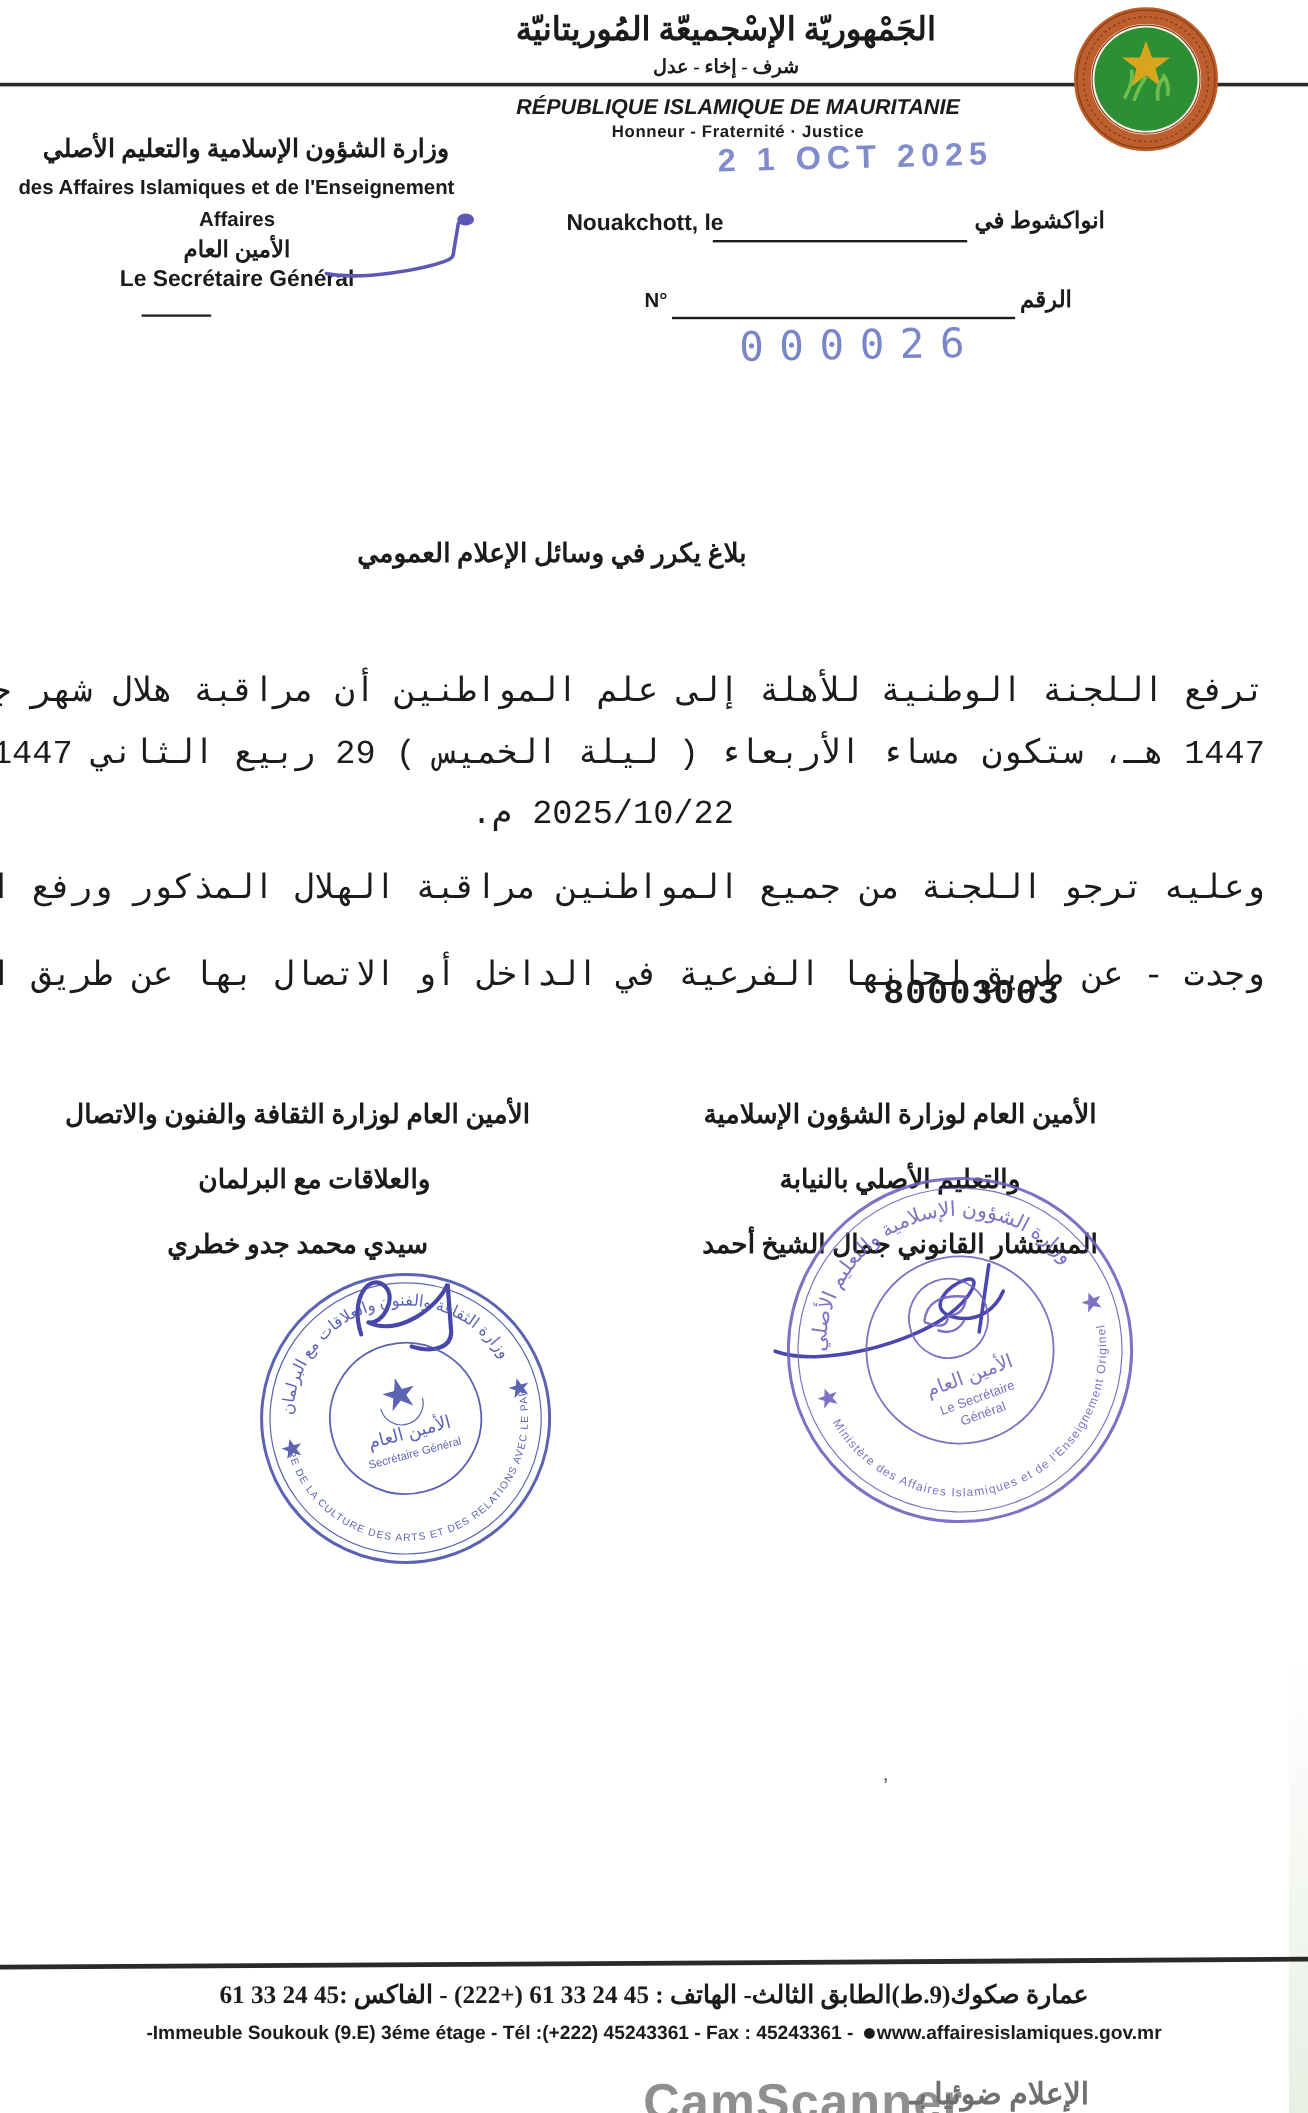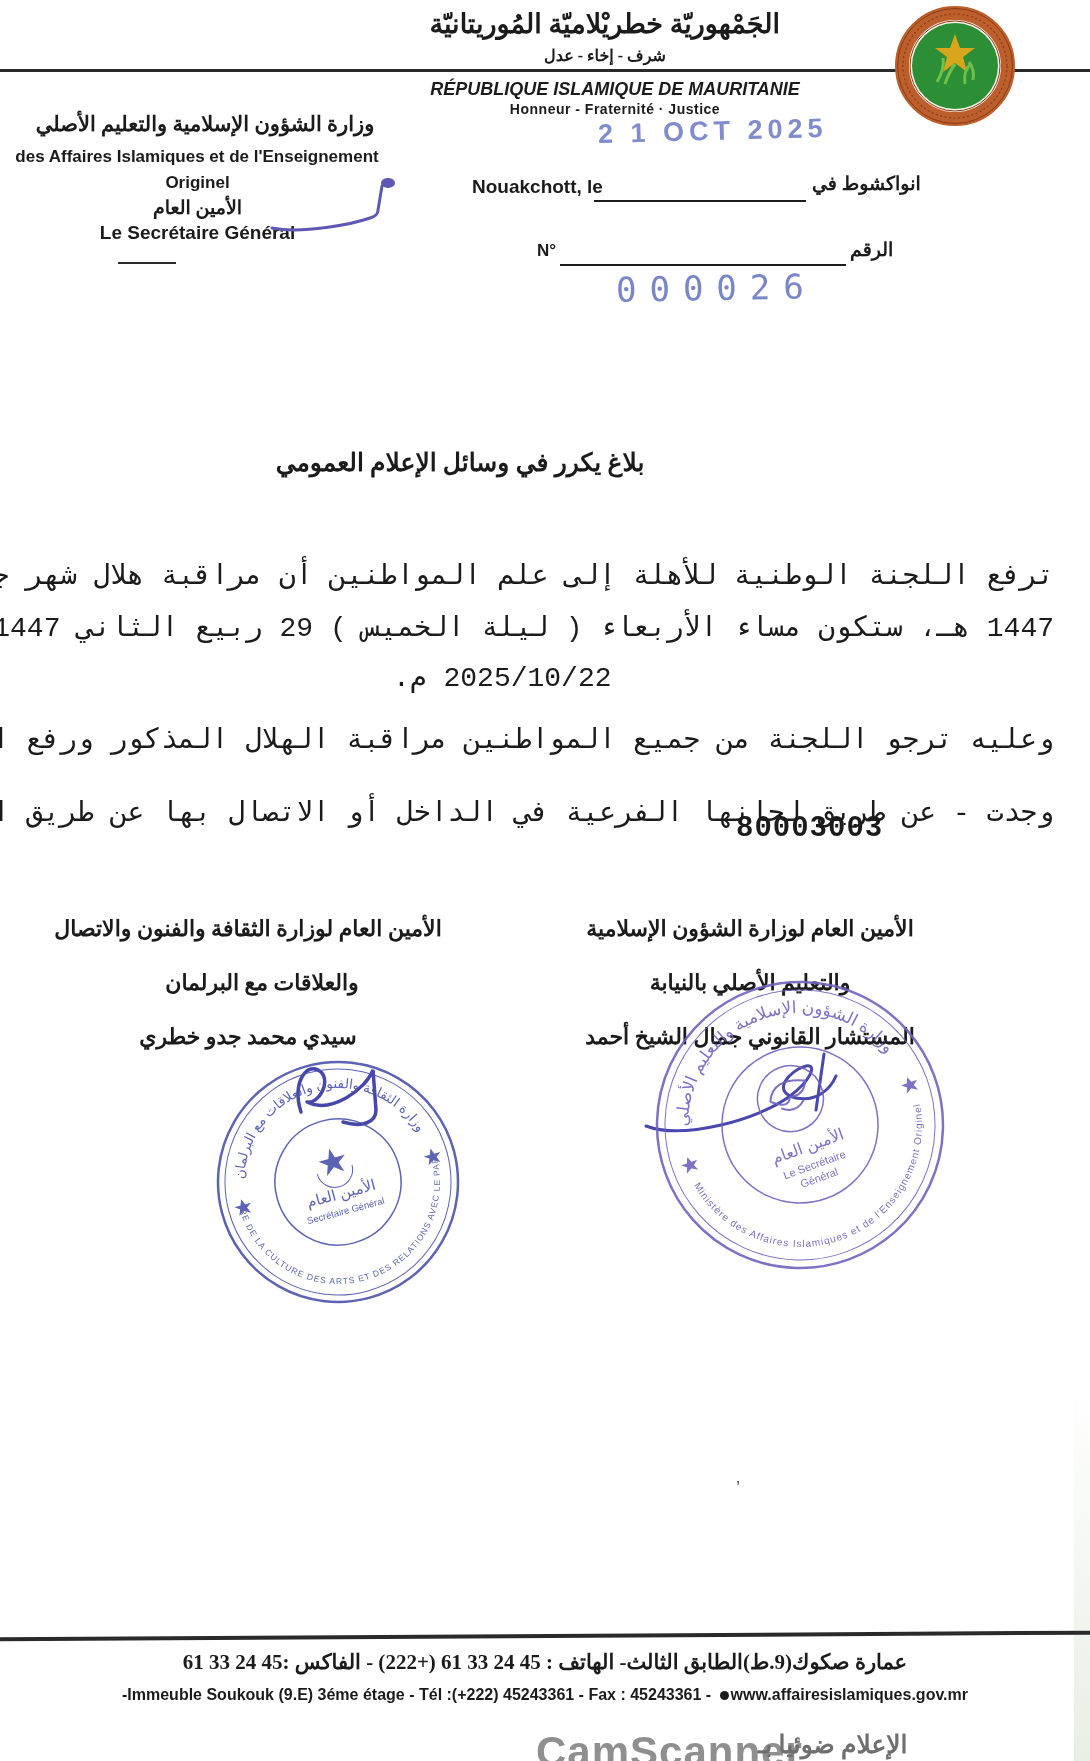--- a/index.html
+++ b/index.html
@@ -18,21 +18,21 @@
   .ink{color:#6b79c2;}
   .bodyline{font-size:28px;font-family:Liberation Mono, monospace;}
   .sigline{font-size:22px;font-weight:bold;font-family:"Liberation Serif","DejaVu Serif",serif;}
   .underline-slot{border-bottom:2px solid #1d1d1d;}
   .stamp{opacity:.9;}
   .watermark{color:#8f8f8f;font-weight:bold;}
 </style>
 </head>
 <body>
 
-<div class="abs ar ctr nw serif b" style="left:430px;top:8px;width:350px;font-size:27px;">الجَمْهوريّة خطريْلاميّة المُوريتانيّة</div>
+<div class="abs ar ctr nw serif b" style="left:430px;top:8px;width:350px;font-size:27px;">الجَمْهوريّة الإسْجميعّة المُوريتانيّة</div>
 <div class="abs ar ctr nw serif b" style="left:430px;top:46px;width:350px;font-size:16px;">شرف - إخاء - عدل</div>
 
 <div class="abs rule" style="left:0;top:69px;width:1090px;height:3px;"></div>
 
 <div class="abs ctr nw b" style="left:400px;top:79px;width:430px;font-size:18px;font-style:italic;">RÉPUBLIQUE ISLAMIQUE DE MAURITANIE</div>
 <div class="abs ctr nw b" style="left:400px;top:101px;width:430px;font-size:14px;letter-spacing:.5px;">Honneur - Fraternité · Justice</div>
 
 <svg class="abs" style="left:893px;top:4px;" width="124" height="124" viewBox="0 0 124 124">
   <circle cx="62" cy="62" r="58" fill="#fdf6ee" stroke="#bd5f2c" stroke-width="4"></circle>
   <circle cx="62" cy="62" r="52" fill="none" stroke="#bd5f2c" stroke-width="12"></circle>
@@ -40,21 +40,21 @@
   <circle cx="62" cy="62" r="57.5" fill="none" stroke="#8a3c14" stroke-width="1"></circle>
   <circle cx="62" cy="62" r="45" fill="none" stroke="#8a3c14" stroke-width="1"></circle>
   <circle cx="62" cy="62" r="43" fill="#2d8f35"></circle>
   <polygon points="62,30 67,44 82,44 70,53 74,68 62,59 50,68 54,53 42,44 57,44" fill="#d8a61c"></polygon>
   <path d="M30,70 a32,32 0 0 0 64,0 a27,27 0 0 1 -64,0 z" fill="#d8a61c"></path>
   <path d="M44,78 q8,-14 6,-24 M52,80 q4,-12 10,-20 M72,80 q-2,-14 6,-20 M80,76 q2,-10 -4,-18" stroke="#6fbf4a" stroke-width="3" fill="none"></path>
 </svg>
 
 <div class="abs ar ctr nw serif b" style="left:5px;top:112px;width:400px;font-size:21px;">وزارة الشؤون الإسلامية والتعليم الأصلي</div>
 <div class="abs ctr nw b" style="left:-18px;top:147px;width:430px;font-size:17px;">des Affaires Islamiques et de l'Enseignement</div>
-<div class="abs ctr nw b" style="left:0;top:173px;width:395px;font-size:17px;">Originel</div>
+<div class="abs ctr nw b" style="left:0;top:173px;width:395px;font-size:17px;">Affaires</div>
 <div class="abs ar ctr nw serif b" style="left:0;top:196px;width:395px;font-size:19px;">الأمين العام</div>
 <div class="abs ctr nw b" style="left:0;top:222px;width:395px;font-size:19px;">Le Secrétaire Général</div>
 <div class="abs rule" style="left:118px;top:262px;width:58px;height:2px;"></div>
 
 <svg class="abs" style="left:268px;top:172px;" width="135" height="70" viewBox="0 0 135 70">
   <path d="M4,56 C35,62 85,52 102,46 C108,44 110,42 110,38 L114,14" fill="none" stroke="#5f57b4" stroke-width="3" stroke-linecap="round"></path>
   <ellipse cx="120" cy="11" rx="7" ry="5" fill="#5f57b4"></ellipse>
 </svg>
 
 <div class="abs nw ink b" style="left:598px;top:116px;font-size:27px;letter-spacing:5px;transform:rotate(-1.5deg);opacity:.85;">2 1  OCT  2025</div>
@@ -62,21 +62,21 @@
 <div class="abs nw b" style="left:472px;top:176px;font-size:19px;">Nouakchott, le</div>
 <div class="abs underline-slot" style="left:594px;top:176px;width:212px;height:24px;"></div>
 <div class="abs ar nw serif b" style="left:812px;top:172px;font-size:19px;">انواكشوط في</div>
 
 <div class="abs nw b" style="left:537px;top:241px;font-size:17px;">N°</div>
 <div class="abs underline-slot" style="left:560px;top:240px;width:286px;height:24px;"></div>
 <div class="abs ar nw serif b" style="left:850px;top:238px;font-size:19px;">الرقم</div>
 
 <div class="abs nw ink" style="left:616px;top:268px;font-size:34px;letter-spacing:13px;font-family:'DejaVu Sans Mono',monospace;transform:rotate(-1deg);opacity:.9;">000026</div>
 
-<div class="abs ar ctr nw serif b" style="left:235px;top:448px;width:450px;font-size:25px;">بلاغ يكرر في وسائل الإعلام العمومي</div>
+<div class="abs ar ctr nw serif b" style="left:235px;top:448px;width:450px;font-size:22px;">بلاغ يكرر في وسائل الإعلام العمومي</div>
 
 <div class="abs ar nw bodyline" style="right:36px;top:558px;">ترفع اللجنة الوطنية للأهلة إلى علم المواطنين أن مراقبة هلال شهر جمادى الأولى للعام</div>
 <div class="abs ar nw bodyline" style="right:36px;top:610px;">1447 هـ، ستكون مساء الأربعاء ( ليلة الخميس ) 29 ربيع الثاني 1447 هـ، الموافق:</div>
 <div class="abs ar nw bodyline" style="left:393px;top:660px;">2025/10/22 م.</div>
 
 <div class="abs ar nw bodyline" style="right:36px;top:722px;">وعليه ترجو اللجنة من جميع المواطنين مراقبة الهلال المذكور ورفع الرؤية إليها - إن</div>
 <div class="abs ar nw bodyline" style="right:36px;top:795px;">وجدت - عن طريق لجانها الفرعية في الداخل أو الاتصال بها عن طريق الرقم المجاني</div>
 <div class="abs nw bodyline b" style="left:736px;top:812px;font-size:29px;letter-spacing:1px;">80003003</div>
 
 <div class="abs ar ctr nw sigline" style="left:520px;top:916px;width:460px;">الأمين العام لوزارة الشؤون الإسلامية</div>

